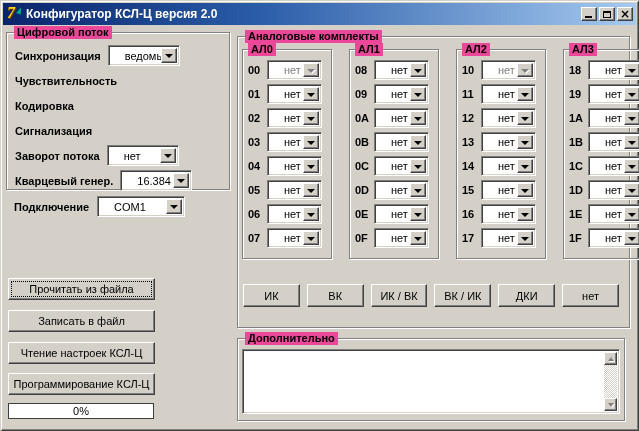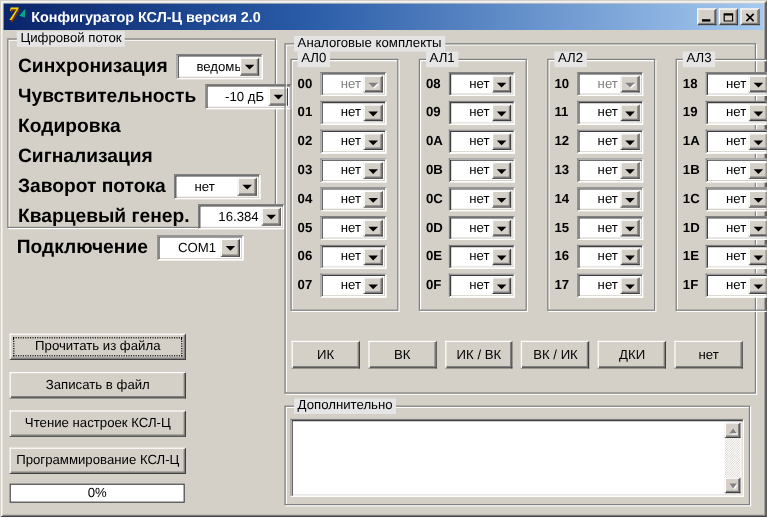--- a/index.html
+++ b/index.html
@@ -38,22 +38,22 @@
   }
   .glyph-min { position:absolute; left:3px; bottom:2px; width:7px; height:2px; background:#000; }
   .glyph-max { width:8px; height:7px; border:1px solid #000; border-top-width:2px; }
   .glyph-close { font:bold 12px "DejaVu Sans",sans-serif; line-height:10px; margin-top:-1px; }
   
   .gbox {
     position:absolute; border:1px solid #808080;
     box-shadow: 1px 1px 0 #fff, inset 1px 1px 0 #fff;
   }
   .gbox-title {
-    position:absolute; top:-7px; left:7px; background:#e5e5e5;
-    padding:0 3px; line-height:13px; white-space:nowrap;
+    position:absolute; top:-7px; left:7px; background:#ec4899;
+    padding:0 3px; line-height:13px; white-space:nowrap;font-weight:bold;
   }
   
   .combo {
     position:relative; height:21px; background:#fff;
     border:1px solid; border-color:#808080 #fff #fff #808080;
     box-shadow: inset 1px 1px 0 #404040, inset -1px -1px 0 #d4d0c8;
     display:flex; align-items:center; flex:0 0 auto;
   }
   .combo-value { padding-left:16px; flex:1; white-space:nowrap; overflow:hidden; }
   .combo-btn {
@@ -73,24 +73,24 @@
     box-shadow: inset -1px -1px 0 #808080;
     font-family:"Liberation Sans",sans-serif; font-size:11px; color:#000;
     display:flex; align-items:center; justify-content:center; cursor:default;
     white-space:nowrap;
   }
   .btn.focused { outline:1px dotted #000; outline-offset:-4px; }
   
   .digital-box { left:6px; top:32px; width:224px; height:158px; }
   .digital-rows { position:absolute; left:8px; top:12px; right:3px; }
   .field-row { display:flex; align-items:center; height:21px; margin-bottom:4px; gap:7px; }
-  .field-label { font-weight:bold; font-size:16px; white-space:nowrap; }
+  .field-label { font-weight:bold; font-size:11px; white-space:nowrap; }
   .field-row .combo { width:72px; }
   .conn-row { position:absolute; left:14px; top:196px; display:flex; align-items:center; gap:8px; }
-  .conn-row .combo { width:72px; }
+  .conn-row .combo { width:88px; }
   .action-btn { position:absolute; left:8px; width:147px; height:22px; }
   .progress {
     position:absolute; left:8px; top:403px; width:146px; height:16px;
     background:#fff; border:1px solid #404040;
     display:flex; align-items:center; justify-content:center; font-size:11px;
   }
   
   .analog-box { left:237px; top:36px; width:393px; height:292px; }
   .al-groups { position:absolute; left:4px; top:12px; display:flex; gap:17px; }
   .al-group { position:relative; width:90px; height:210px;
@@ -159,26 +159,20 @@
           <span class="field-label">Синхронизация</span>
           <div class="combo">
             <span class="combo-value">ведомый</span>
             <span class="combo-btn">
               <span class="combo-arrow"></span>
             </span>
           </div>
         </div>
         <div class="field-row">
           <span class="field-label">Чувствительность</span>
-          <div class="combo">
-            <span class="combo-value">-10 дБ</span>
-            <span class="combo-btn">
-              <span class="combo-arrow"></span>
-            </span>
-          </div>
         </div>
         <div class="field-row">
           <span class="field-label">Кодировка</span>
         </div>
         <div class="field-row">
           <span class="field-label">Сигнализация</span>
         </div>
         <div class="field-row">
           <span class="field-label">Заворот потока</span>
           <div class="combo">

